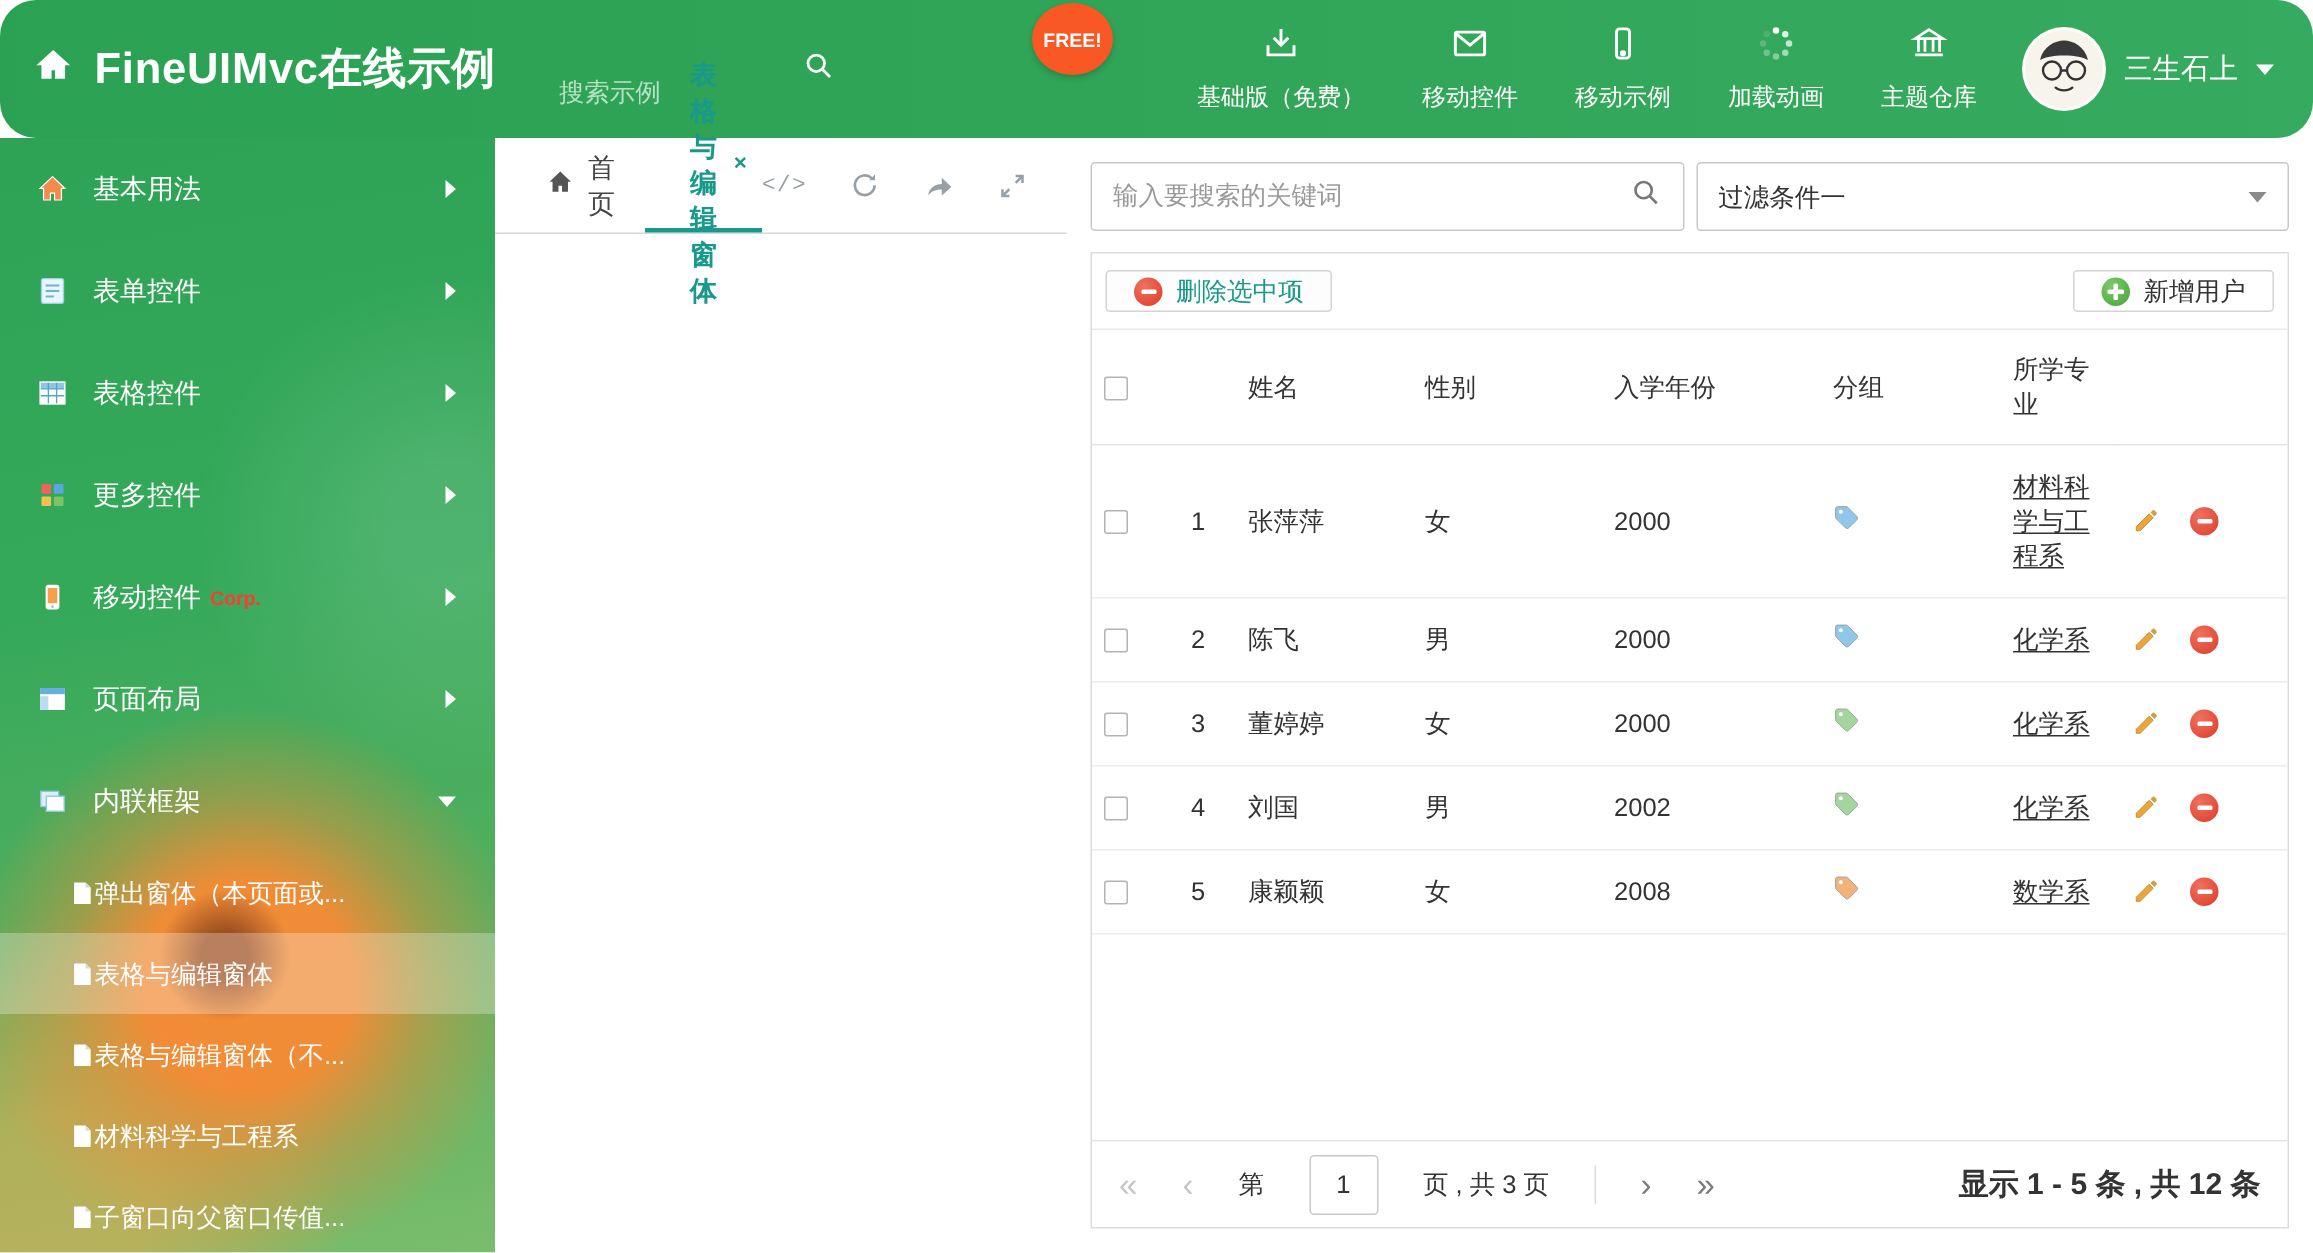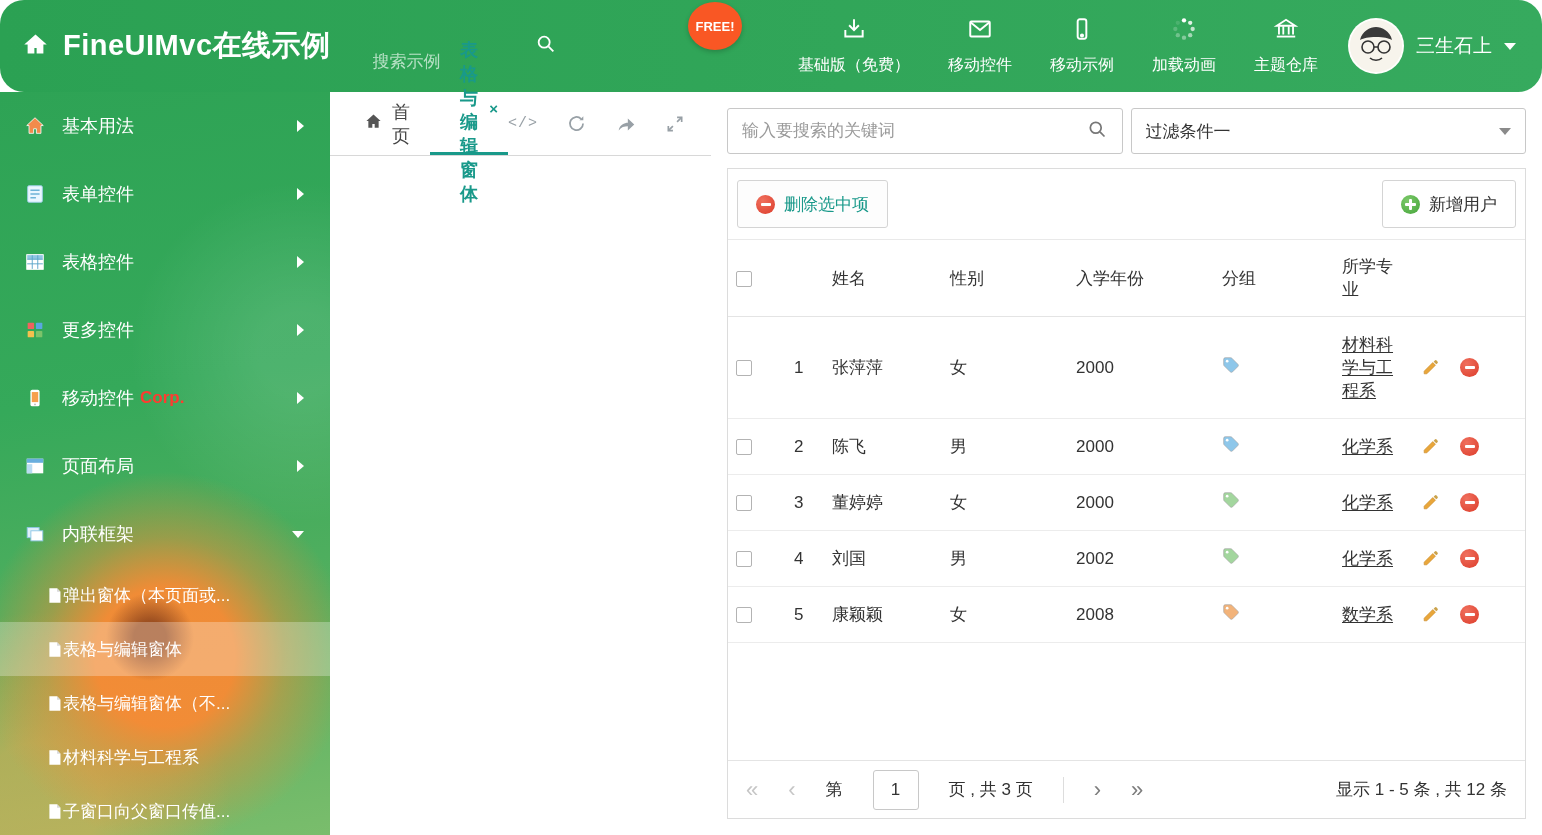--- a/index.html
+++ b/index.html
@@ -9,41 +9,41 @@
 
   
   .topbar{height:92px;flex:0 0 92px;background:linear-gradient(90deg,#2ba153,#36aa5e);display:flex;align-items:center;position:relative;color:#fff;border-radius:24px;}
   .brand{display:flex;align-items:center;gap:14px;padding-left:22px;}
   .brand-title{font-size:29px;font-weight:bold;letter-spacing:.5px;white-space:nowrap;}
   .topbar-search{display:flex;align-items:center;margin-left:42px;gap:12px;}
   .topbar-search input{background:transparent;border:none;outline:none;color:#eaf6ee;font-size:17px;width:150px;margin-top:32px;}
   .topbar-search input::placeholder{color:rgba(230,246,235,.75);}
   .free-badge{position:absolute;left:688px;top:2px;width:54px;height:48px;background:#f95724;border-radius:50%;display:flex;align-items:center;justify-content:center;font-size:13px;font-weight:bold;box-shadow:0 2px 5px rgba(0,0,0,.2);z-index:3;}
   .topnav{display:flex;margin-left:auto;gap:38px;align-items:center;}
-  .nav-item{display:flex;flex-direction:column;align-items:center;gap:8px;font-size:16px;cursor:pointer;white-space:nowrap;font-family:Liberation Mono, monospace;}
+  .nav-item{display:flex;flex-direction:column;align-items:center;gap:8px;font-size:16px;cursor:pointer;white-space:nowrap;}
   .user{display:flex;align-items:center;gap:12px;padding:0 26px 0 30px;}
   .avatar{width:56px;height:56px;border-radius:50%;background:#f7f3ea;border:2px solid rgba(255,255,255,.85);overflow:hidden;flex:0 0 56px;}
   .user-name{font-size:19px;white-space:nowrap;}
   .caret-down{width:0;height:0;border-left:6px solid transparent;border-right:6px solid transparent;border-top:7px solid #fff;}
 
   
   .app-body{flex:1;display:flex;min-height:0;}
 
   
   .sidebar{width:330px;flex:0 0 330px;position:relative;overflow:hidden;color:#fff;
     background:
       radial-gradient(circle at 150px 545px, rgba(90,30,15,.55) 0 16px, rgba(90,30,15,0) 44px),
       radial-gradient(circle at 165px 565px, rgba(248,138,52,.95) 0 70px, rgba(248,138,52,.45) 120px, rgba(248,138,52,0) 185px),
       radial-gradient(circle at 40px 710px, rgba(250,170,80,.5) 0 60px, rgba(250,170,80,0) 190px),
       radial-gradient(circle at 300px 260px, rgba(255,255,255,.12) 0 40px, rgba(255,255,255,0) 170px),
       linear-gradient(170deg,#2ea355 0%,#35a95a 40%,#53af5f 70%,#7abd6c 100%);}
   .menu-item{height:68px;display:flex;align-items:center;padding:0 26px 0 24px;font-size:18px;cursor:pointer;}
   .menu-icon{width:22px;height:22px;margin-right:16px;flex:0 0 22px;}
   .menu-label{flex:1;white-space:nowrap;}
-  .badge-corp{color:#ff3b30;font-size:17px;font-weight:bold;margin-left:6px;margin-right:auto;}
+  .badge-corp{color:#ff3b30;font-size:13px;font-weight:bold;margin-left:6px;margin-right:auto;}
   .arrow-right{width:0;height:0;border-top:6px solid transparent;border-bottom:6px solid transparent;border-left:7px solid #fff;margin-left:12px;}
   .arrow-down{width:0;height:0;border-left:6px solid transparent;border-right:6px solid transparent;border-top:7px solid #fff;margin-left:12px;}
   .sub-item{height:54px;display:flex;align-items:center;padding-left:46px;font-size:17px;cursor:pointer;white-space:nowrap;}
   .sub-item.active{background:rgba(255,255,255,.28);}
   .sub-icon{width:17px;height:17px;flex:0 0 17px;}
 
   
   .main{flex:1;display:flex;flex-direction:row;background:#fff;min-width:0;}
   .tabbar{height:64px;flex:0 0 64px;border-bottom:1px solid #d8d8d8;display:flex;align-items:stretch;padding-left:14px;}
   .tab{display:flex;align-items:center;gap:9px;padding:0 20px;font-size:18px;color:#444;cursor:pointer;}
@@ -56,21 +56,21 @@
   .content{flex:1;padding:16px;display:flex;flex-direction:column;min-height:0;}
   .filter-row{display:flex;gap:8px;height:46px;flex:0 0 46px;margin-bottom:14px;}
   .search-box,.select-box{flex:1;border:1px solid #c8c8c8;border-radius:3px;display:flex;align-items:center;padding:0 14px;background:#fff;}
   .search-box input{flex:1;border:none;outline:none;font-size:17px;color:#333;}
   .search-box input::placeholder{color:#9a9a9a;}
   .select-box{justify-content:space-between;font-size:17px;color:#333;cursor:pointer;}
   .select-caret{width:0;height:0;border-left:6px solid transparent;border-right:6px solid transparent;border-top:7px solid #8a8a8a;}
 
   .grid-panel{flex:1;border:1px solid #dcdcdc;display:flex;flex-direction:column;min-height:0;}
   .grid-toolbar{padding:11px 9px;display:flex;align-items:center;border-bottom:1px solid #e9e9e9;}
-  .btn{height:48px;border:1px solid #d4d4d4;border-radius:3px;background:#fff;display:inline-flex;align-items:center;gap:9px;padding:0 18px;font-size:17px;cursor:pointer;}
+  .btn{height:28px;border:1px solid #d4d4d4;border-radius:3px;background:#fff;display:inline-flex;align-items:center;gap:9px;padding:0 18px;font-size:17px;cursor:pointer;}
   .btn-delete{color:#19998a;background:#fdfdfd;}
   .btn-add{margin-left:auto;color:#333;}
   .circle-icon{width:19px;height:19px;border-radius:50%;display:inline-flex;align-items:center;justify-content:center;position:relative;flex:0 0 19px;}
   .circle-minus{background:radial-gradient(circle at 35% 30%, #f0705e, #dc3c2a);}
   .circle-minus::before{content:"";width:10px;height:3px;background:#fff;border-radius:1px;}
   .circle-plus{background:radial-gradient(circle at 35% 30%, #7cc96a, #45a53a);}
   .circle-plus::before{content:"";position:absolute;width:11px;height:3px;background:#fff;left:4px;top:8px;border-radius:1px;}
   .circle-plus::after{content:"";position:absolute;width:3px;height:11px;background:#fff;left:8px;top:4px;border-radius:1px;}
 
   table{width:100%;border-collapse:collapse;table-layout:fixed;}
@@ -81,21 +81,21 @@
   td.cell-actions .actions-wrap{display:flex;align-items:center;gap:20px;}
   .pencil-icon{cursor:pointer;display:flex;}
 
   .grid-footer{margin-top:auto;border-top:1px solid #e4e4e4;height:58px;flex:0 0 58px;display:flex;align-items:center;padding:0 18px;font-size:17px;color:#444;}
   .pager{display:flex;align-items:center;gap:30px;}
   .pg-arrow{font-size:22px;color:#7d7d7d;cursor:pointer;line-height:1;}
   .pg-arrow.disabled{color:#c6c6c6;}
   .pager-label{color:#333;}
   .page-input{width:46px;height:40px;border:1px solid #c8c8c8;border-radius:3px;text-align:center;font-size:17px;color:#333;outline:none;}
   .pager-divider{width:1px;height:26px;background:#ddd;}
-  .footer-summary{margin-left:auto;font-size:17px;color:#333;white-space:nowrap;}
+  .footer-summary{margin-left:auto;font-size:20px;color:#333;white-space:nowrap;font-weight:bold;}
 </style>
 </head>
 <body>
 
 <div class="app">
 
   <header class="topbar">
     <div class="brand">
       <span>
         <svg width="27" height="27" viewBox="0 0 24 24">

